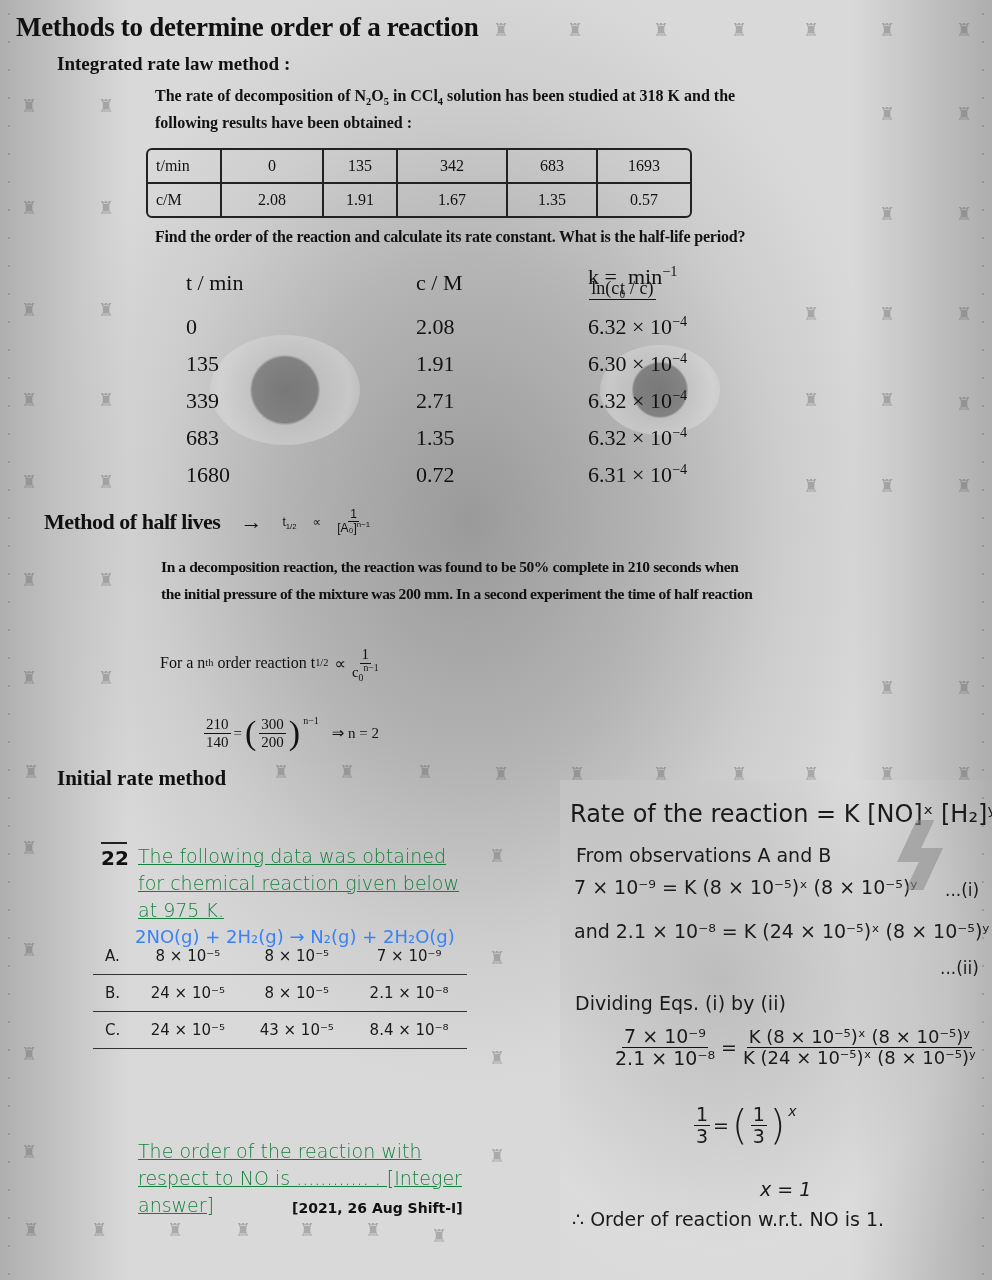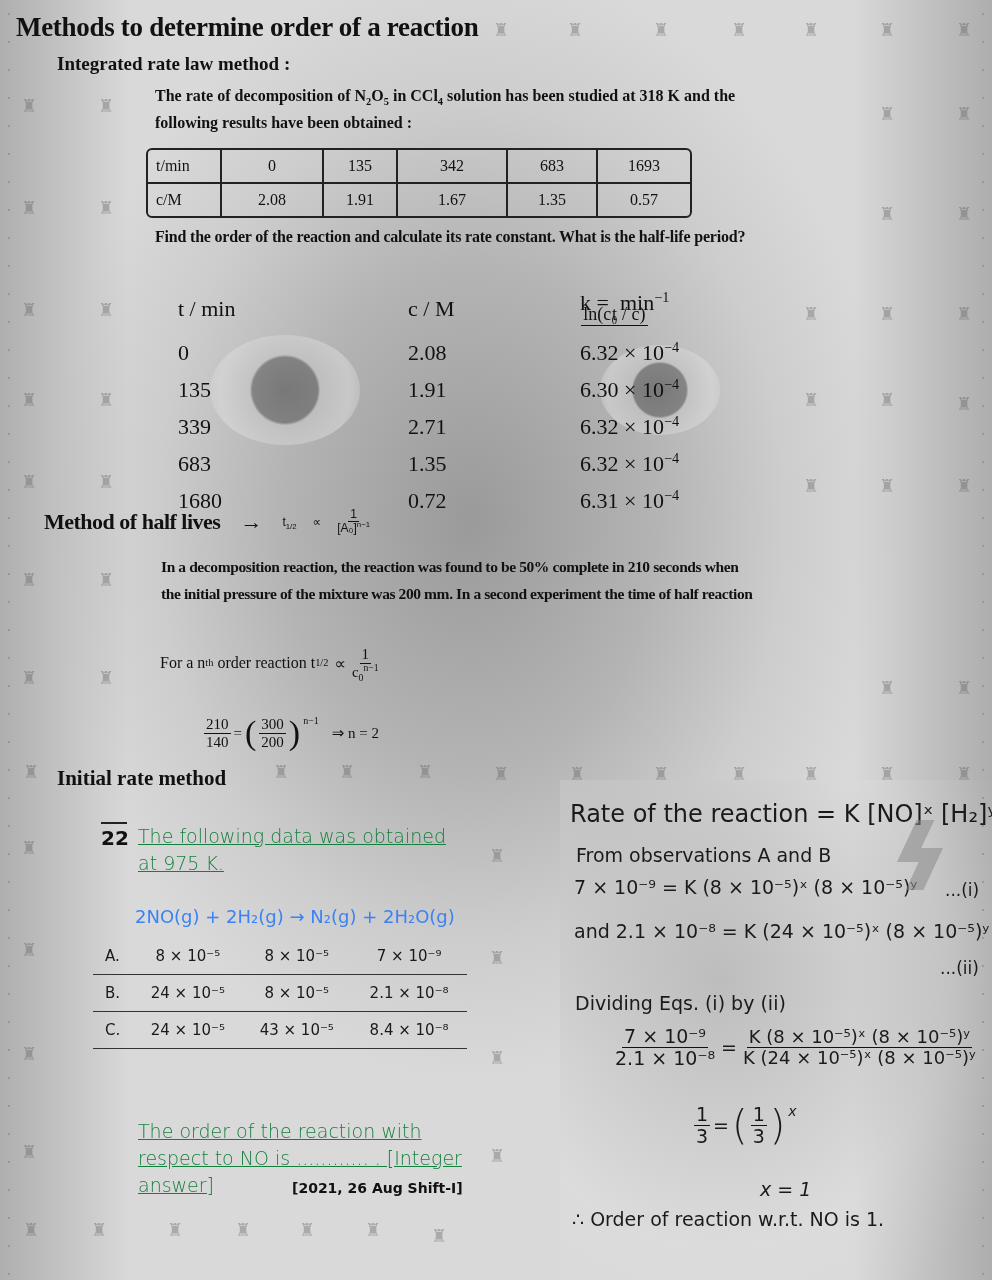--- a/index.html
+++ b/index.html
@@ -23,28 +23,28 @@
   .cond { font-size: 15.5px; font-weight: bold; line-height: 27px; letter-spacing: -0.4px; }
   sub, sup { font-size: 65%; line-height: 0; }
 
   table.data { border-collapse: separate; border-spacing: 0; border: 2px solid #222; border-radius: 6px; font-size: 16px; }
   table.data td { border-right: 2px solid #222; border-bottom: 2px solid #222; height: 32px; text-align: center; padding: 0 8px; }
   table.data tr:last-child td { border-bottom: none; }
   table.data td:last-child { border-right: none; }
   table.data td.lbl { text-align: left; width: 56px; }
 
   .kin { font-size: 22px; }
-  .kin-row { position: absolute; left: 8px; width: 640px; height: 37px; margin-top: 26px; }
+  .kin-row { position: absolute; left: 16px; width: 640px; height: 37px; }
   .kin-row span { position: absolute; }
 
   .frac { display: inline-flex; flex-direction: column; align-items: center; vertical-align: middle; }
   .frac .num { border-bottom: 1.5px solid #111; padding: 0 2px; line-height: 1.1; }
   .frac .den { line-height: 1.1; }
 
-  .sans { font-family: "DejaVu Sans", sans-serif; }
+  .sans { font-family: "DejaVu Sans", sans-serif; margin-top: 20px; }
   .q-text { font-size: 19px; line-height: 27px; font-weight: 300; color: #15803d; text-decoration: underline; }
   table.rate { border-collapse: collapse; font-family: "DejaVu Sans", sans-serif; font-size: 15px; color: #1a1a1a; }
   table.rate th { font-weight: bold; font-size: 15px; line-height: 19px; padding: 6px 0 4px; border-top: 1.5px solid #333; border-bottom: 1.5px solid #333; }
   table.rate td { height: 34px; text-align: center; border-bottom: 1.5px solid #333; }
   table.rate td.rl { text-align: left; padding-left: 12px; }
   .sol { font-family: "DejaVu Sans", sans-serif; font-size: 19px; color: #1a1a1a; }
 </style>
 </head>
 <body>
 
@@ -240,20 +240,21 @@
 </div>
 
 <div class="abs h2" style="left:57px;top:766px;font-size:21px;">Initial rate method</div>
 
 <div class="abs sans" style="left:101px;top:822px;">
   <div style="width:26px;border-top:2px solid #222;margin-bottom:2px;"></div>
   <span style="font-weight:bold;font-size:20px;">22</span>
 </div>
 <div class="abs sans q-text" style="left:138px;top:823px;width:330px;">
   <div>The following data was obtained</div>
+  <div>for chemical reaction given below</div>
   <div>at 975 K.</div>
 </div>
 <div class="abs sans" style="left:135px;top:906px;font-size:18px;color:#3b82f6;">2NO(g) + 2H₂(g) → N₂(g) + 2H₂O(g)</div>
 
 <div class="abs" style="left:93px;top:938px;">
   <table class="rate" style="width:374px;">
     <tbody>
     <tr>
       <td class="rl">A.</td>
       <td>8 × 10⁻⁵</td>

